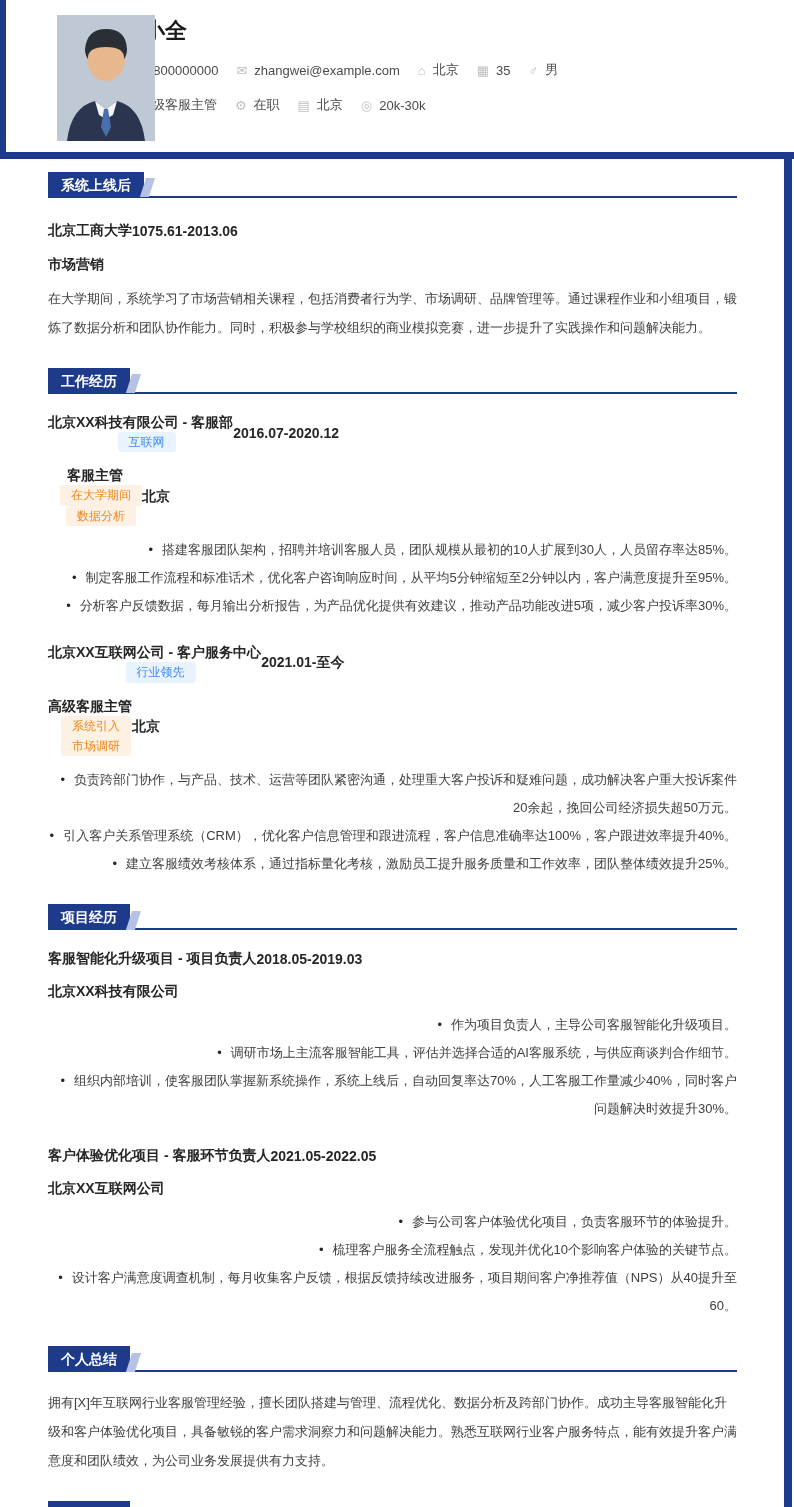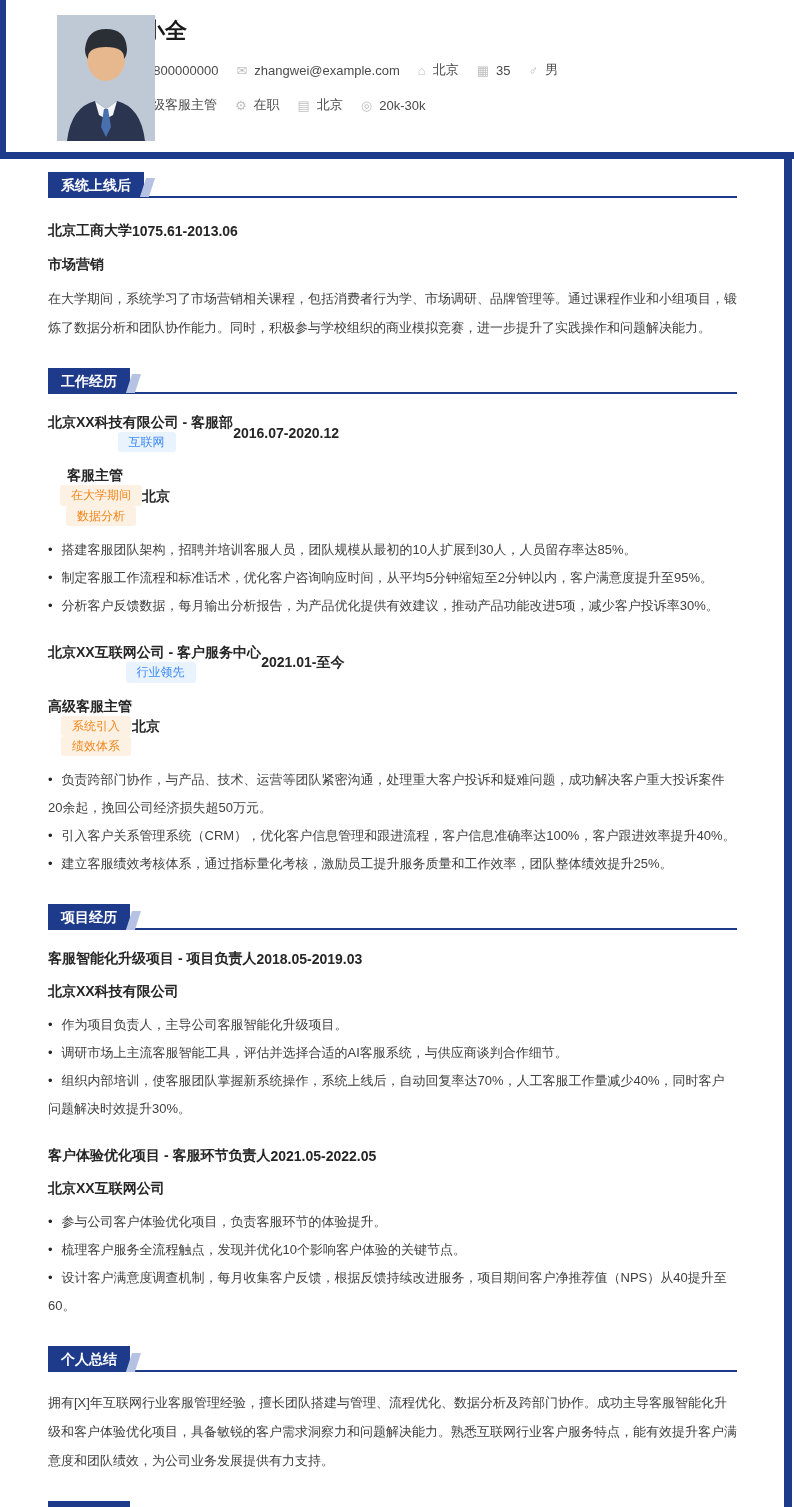--- a/index.html
+++ b/index.html
@@ -33,21 +33,21 @@
 
   .row{display:flex;justify-content:flex-start;align-items:center;}
   .lgroup{display:flex;align-items:center;flex-direction:column;}
   .b{font-weight:bold;font-size:14px;color:#262626;}
   .para{font-size:13px;color:#404040;line-height:29px;margin:10px 0 0 0;}
 
   .tag{font-size:12px;padding:3px 11px;border-radius:3px;margin-left:12px;line-height:1.2;}
   .tag.blue{color:#3d8af5;background:#e9f3fe;}
   .tag.orange{color:#f0871a;background:#fdf1e4;}
 
-  ul.bullets{margin:10px 0 0 0;padding:0;list-style:none;}
+  ul.bullets{margin:10px 0 0 0;padding:0;list-style:none;text-align:right;}
   ul.bullets li{font-size:13px;color:#404040;line-height:28px;}
   ul.bullets li::before{content:"•";margin-right:9px;color:#262626;}
 
   .edu-row{margin-top:24px;}
   .major{margin-top:16px;font-size:14px;}
   .sec-gap{margin-top:24px;}
   .entry{margin-top:20px;}
   .entry .role-row{margin-top:15px;}
   .entry2{margin-top:24px;}
 
@@ -173,21 +173,21 @@
           <span class="lgroup">
             <span class="b">北京XX互联网公司 - 客户服务中心</span>
             <span class="tag blue">行业领先</span>
           </span>
           <span class="b">2021.01-至今</span>
         </div>
         <div class="row role-row">
           <span class="lgroup">
             <span class="b">高级客服主管</span>
             <span class="tag orange">系统引入</span>
-            <span class="tag orange">绩效体系</span>
+            <span class="tag orange">市场调研</span>
           </span>
           <span class="b">北京</span>
         </div>
         <ul class="bullets">
           <li>负责跨部门协作，与产品、技术、运营等团队紧密沟通，处理重大客户投诉和疑难问题，成功解决客户重大投诉案件20余起，挽回公司经济损失超50万元。</li>
           <li>引入客户关系管理系统（CRM），优化客户信息管理和跟进流程，客户信息准确率达100%，客户跟进效率提升40%。</li>
           <li>建立客服绩效考核体系，通过指标量化考核，激励员工提升服务质量和工作效率，团队整体绩效提升25%。</li>
         </ul>
       </div>
     </section>

